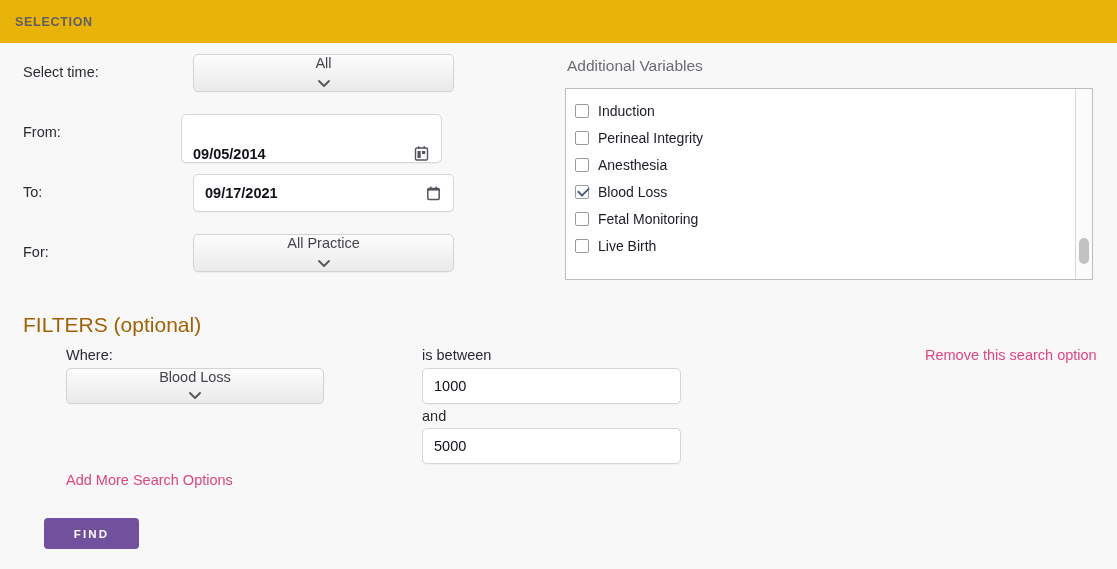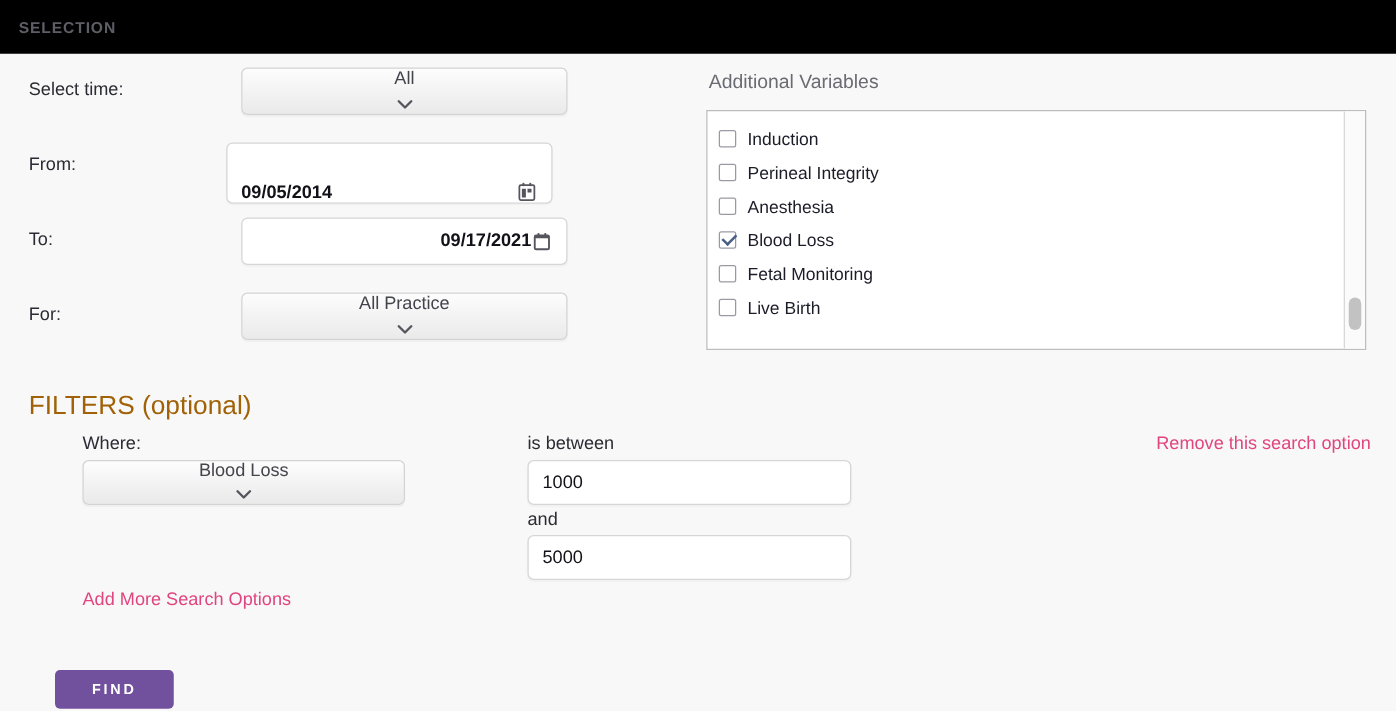--- a/index.html
+++ b/index.html
@@ -16,21 +16,21 @@
     width: 1117px;
     height: 569px;
     background: #f8f8f8;
   }
 
   
   .section-header {
     position: absolute;
     left: 0; top: 0;
     width: 1117px; height: 43px;
-    background: #000000;
+    background: #eab308;
     display: flex;
     align-items: center;
   }
   .section-header .title {
     margin-left: 15px;
     font-size: 12.5px;
     font-weight: bold;
     letter-spacing: 0.7px;
     color: #5e5e66;
   }
@@ -158,21 +158,21 @@
     position: absolute;
     font-size: 14.5px;
     color: #e0457f;
     white-space: nowrap;
     cursor: pointer;
   }
 
   
   .find-btn {
     position: absolute;
-    left: 44px; top: 536px;
+    left: 44px; top: 518px;
     width: 95px; height: 31px;
     background: #71509e;
     border: none;
     border-radius: 4px;
     color: #ffffff;
     font-size: 11.5px;
     font-weight: bold;
     letter-spacing: 2.2px;
     font-family: "Liberation Sans", sans-serif;
     cursor: pointer;
@@ -205,21 +205,21 @@
         <rect x="2.5" y="3" width="12" height="12" rx="1.2" fill="none" stroke="#55555d" stroke-width="1.4"></rect>
         <rect x="4.5" y="6" width="3.2" height="7" fill="#55555d"></rect>
         <rect x="9" y="6" width="3.2" height="3" fill="#55555d"></rect>
         <rect x="5" y="1.3" width="1.5" height="2.6" fill="#55555d"></rect>
         <rect x="10.5" y="1.3" width="1.5" height="2.6" fill="#55555d"></rect>
       </svg>
     </span>
   </div>
 
   <span class="field-label" style="left:23px; top:184px;">To:</span>
-  <div class="text-ctl" style="left:193px; top:174px; width:261px; height:38px;text-align:right;">
+  <div class="text-ctl" style="left:193px; top:174px; width:261px; height:38px;">
     <span class="val">09/17/2021</span>
     <span class="cal">
       <svg viewBox="0 0 17 17" width="17" height="17">
         <rect x="2.8" y="3.4" width="11.4" height="11" rx="1.1" fill="none" stroke="#55555d" stroke-width="1.5"></rect>
         <rect x="2.8" y="3.4" width="11.4" height="2.2" fill="#55555d"></rect>
         <rect x="5" y="1.4" width="1.6" height="3" rx="0.6" fill="#55555d"></rect>
         <rect x="10.4" y="1.4" width="1.6" height="3" rx="0.6" fill="#55555d"></rect>
       </svg>
     </span>
   </div>

